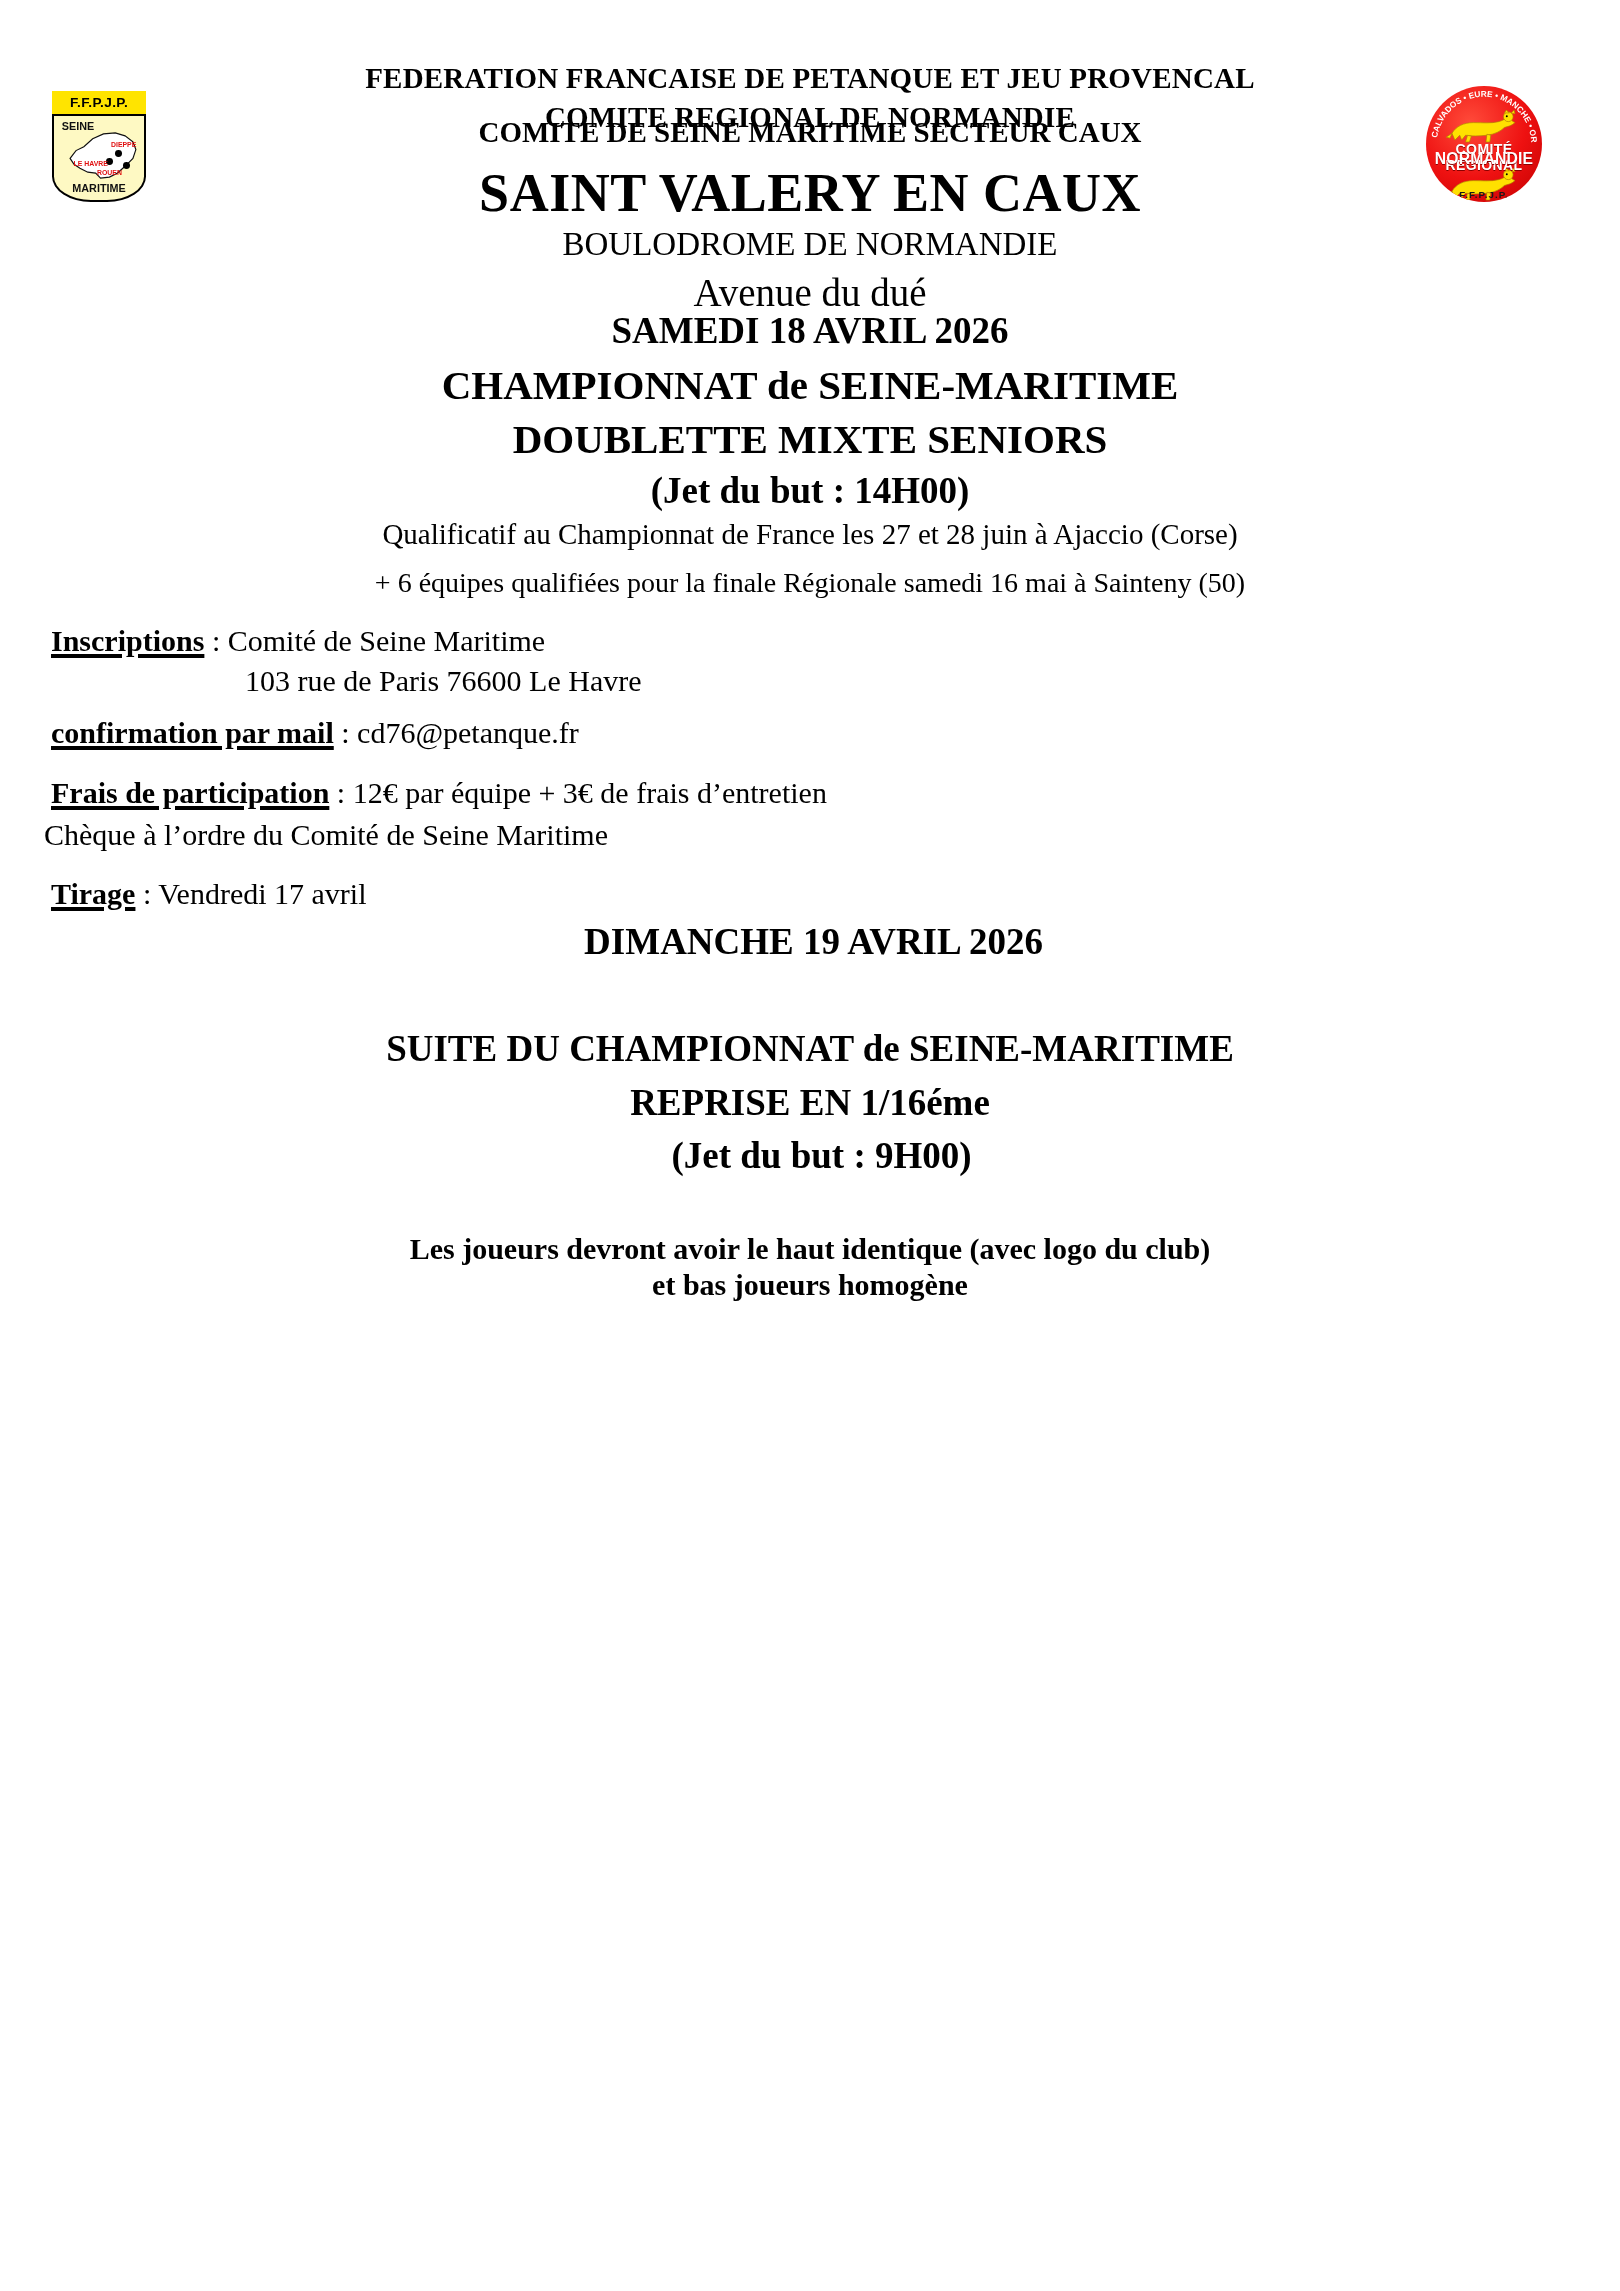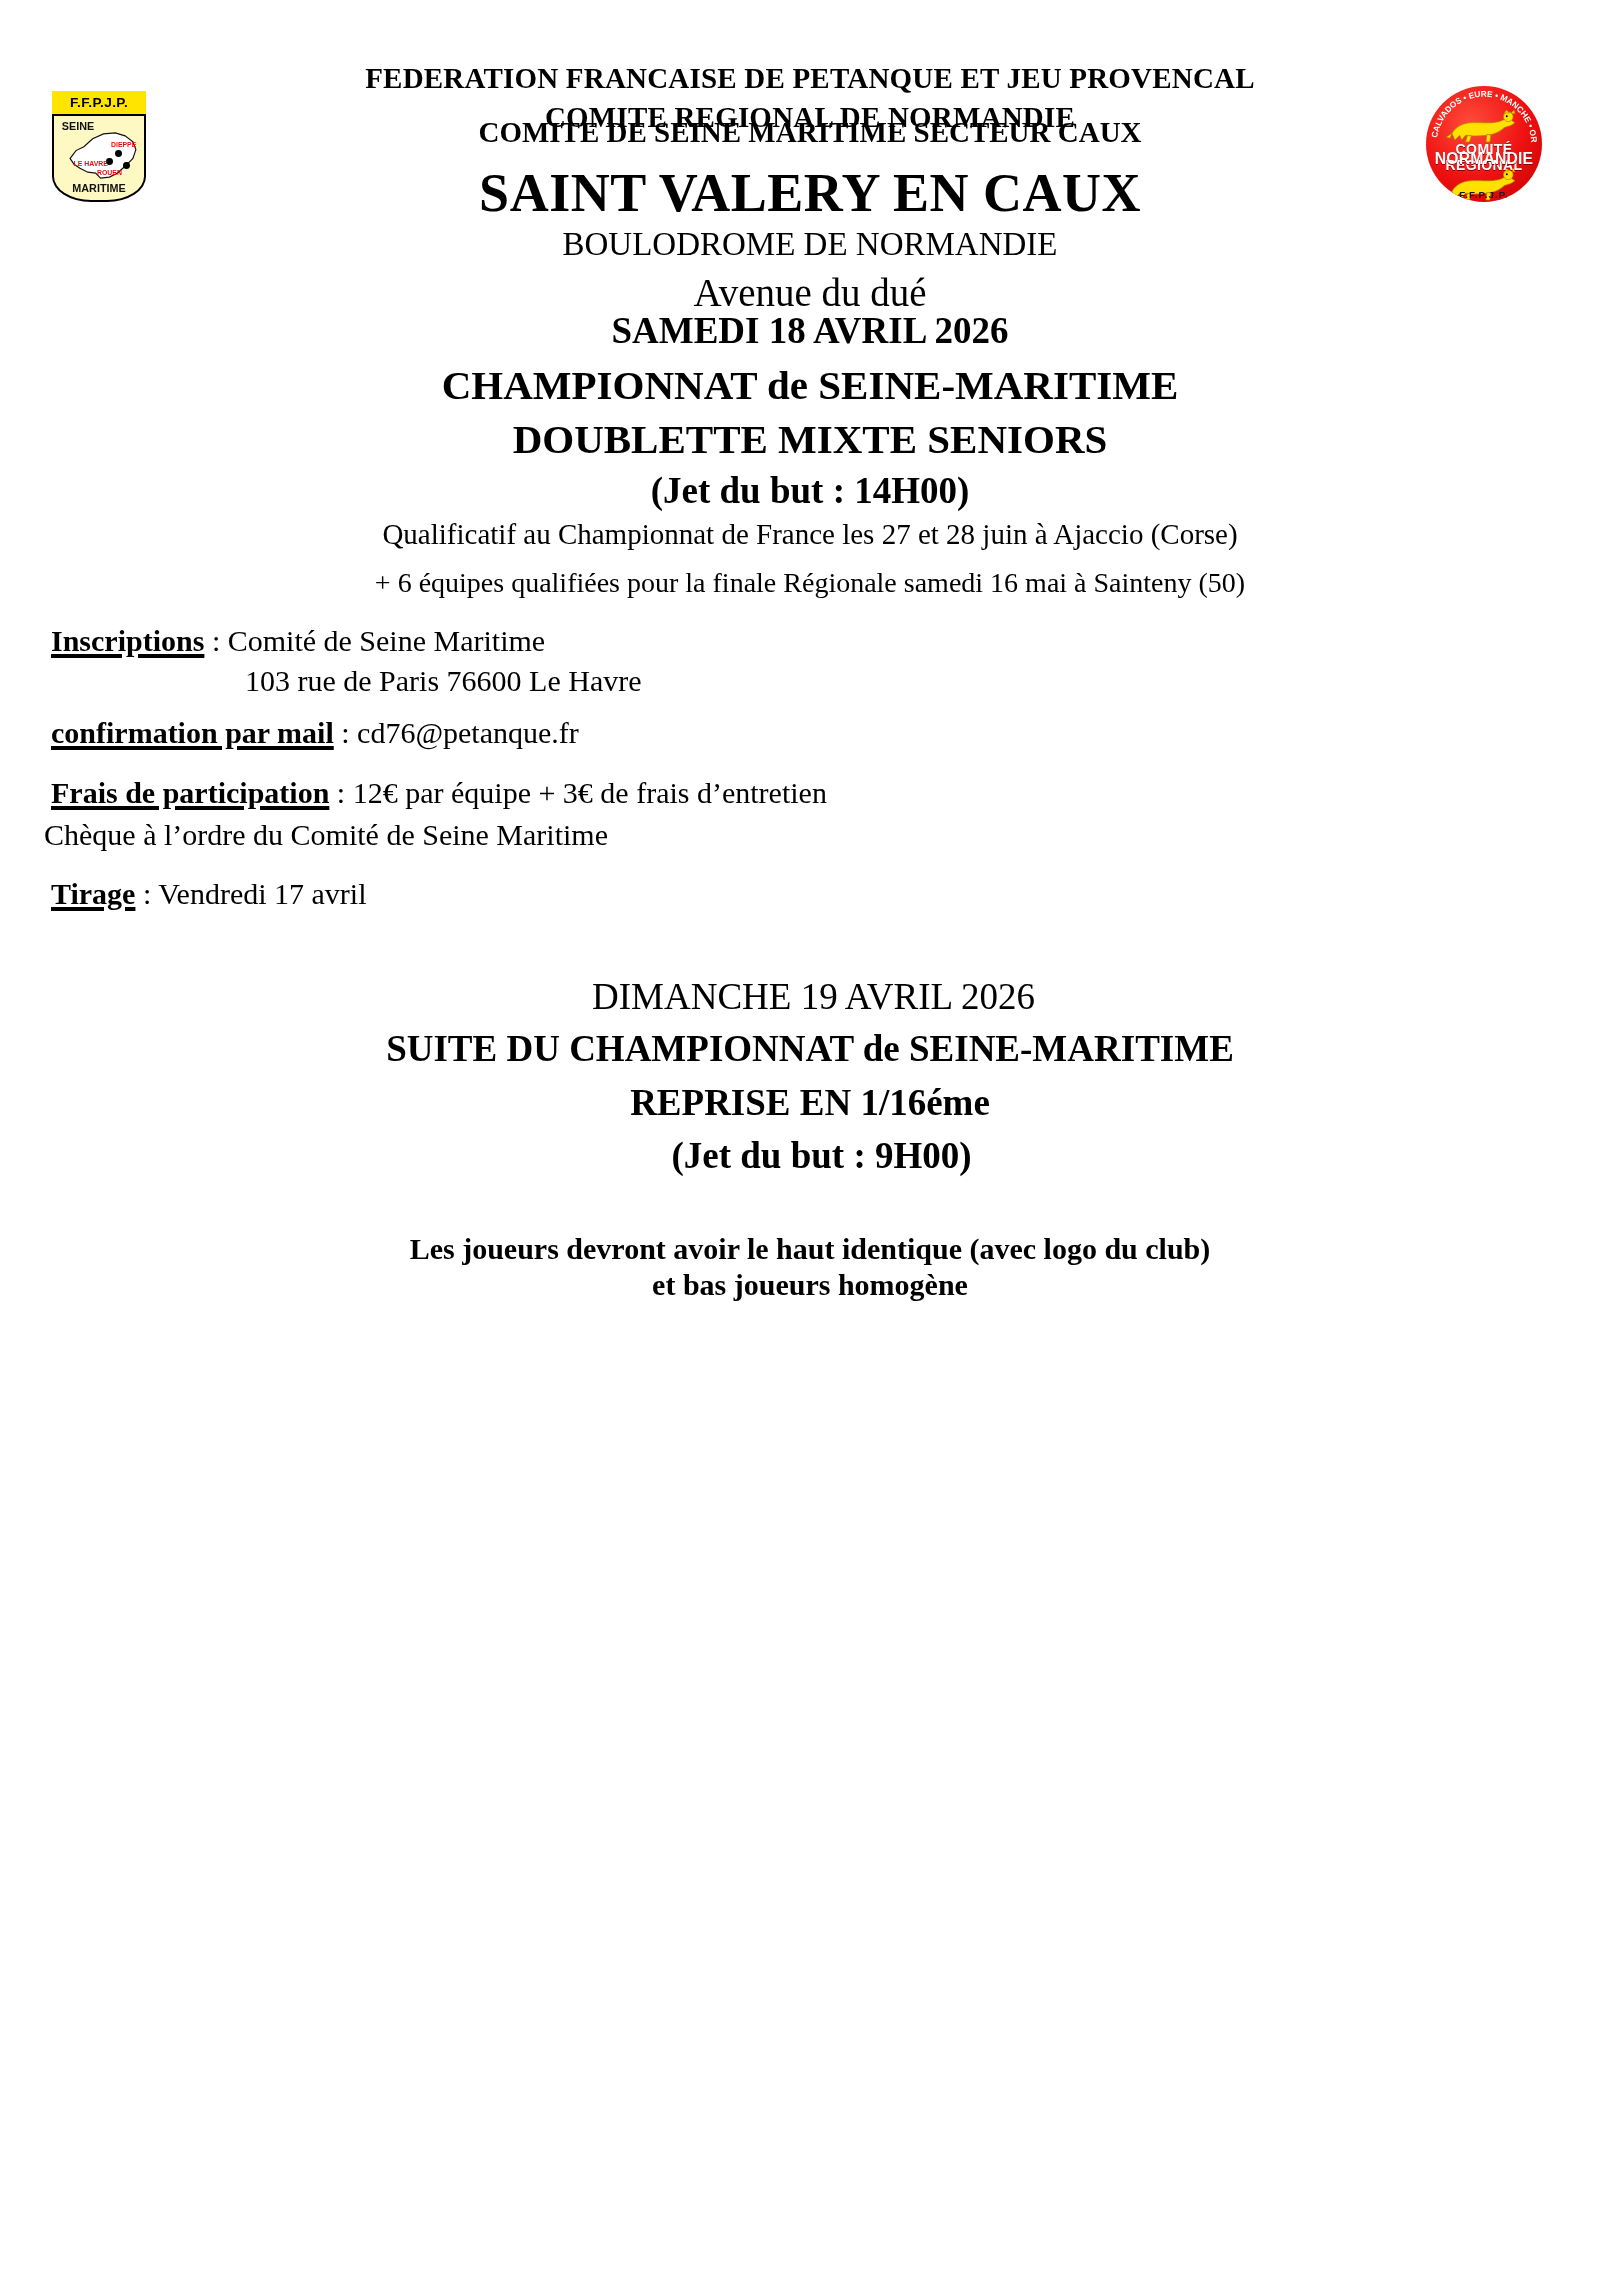--- a/index.html
+++ b/index.html
@@ -190,21 +190,21 @@
     white-space: nowrap;
   }
   .i-inscriptions  { top: 624px; }
   .i-adresse       { top: 664px; left: 245px; }
   .i-mail          { top: 716px; }
   .i-frais         { top: 776px; }
   .i-cheque        { top: 818px; left: 44px; }
   .i-tirage        { top: 877px; }
 
   
-  .t-dimanche  { top: 975px;  font-size: 37px; font-weight: normal; padding-left: 7px; }
+  .t-dimanche  { top: 920px;  font-size: 37px; font-weight: bold; padding-left: 7px; }
   .t-suite     { top: 1027px; font-size: 37px; font-weight: bold; }
   .t-reprise   { top: 1081px; font-size: 37px; font-weight: bold; }
   .t-jet2      { top: 1134px; font-size: 37px; font-weight: bold; margin-left: 23px; }
 
   
   .t-note1 { top: 1232px; font-size: 30px; font-weight: bold; }
   .t-note2 { top: 1268px; font-size: 30px; font-weight: bold; }
 </style>
 </head>
 <body>

